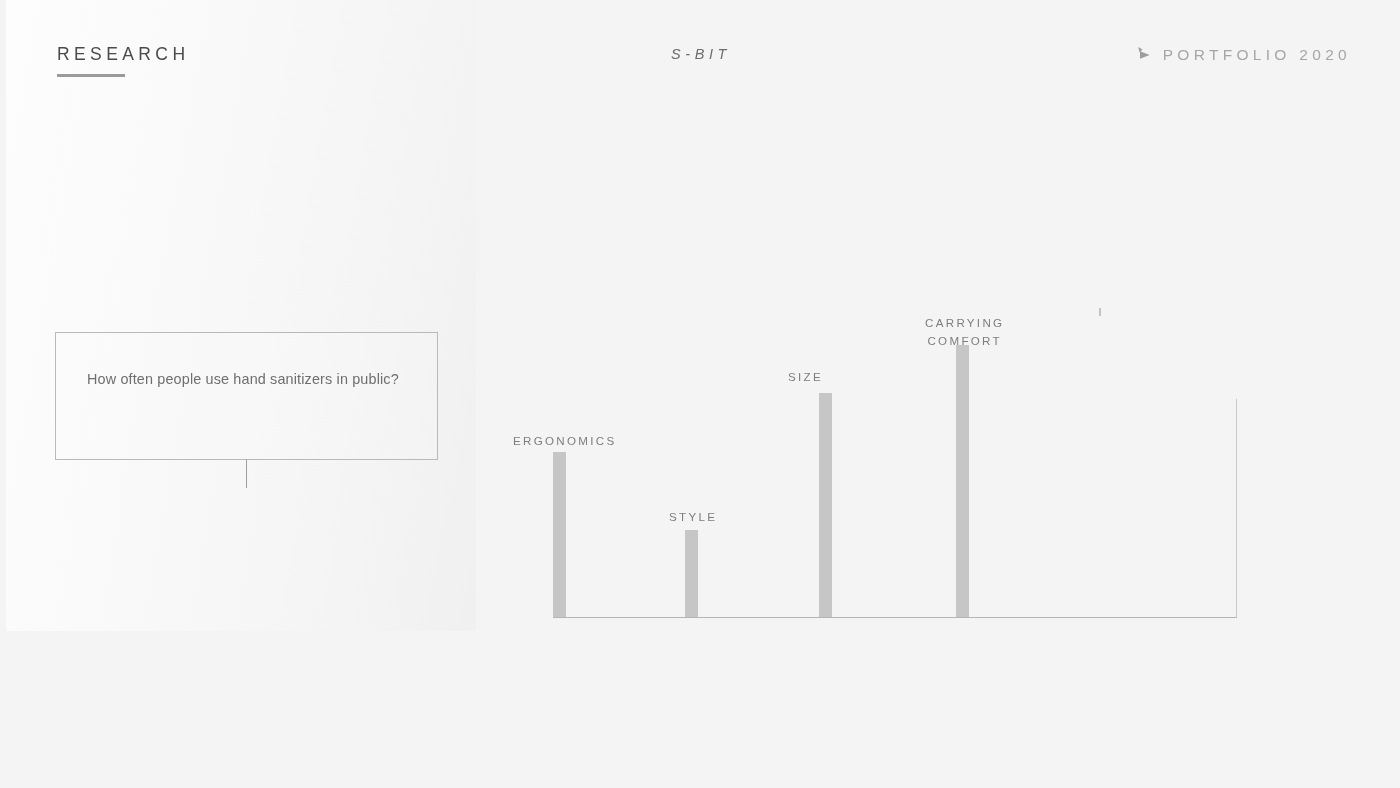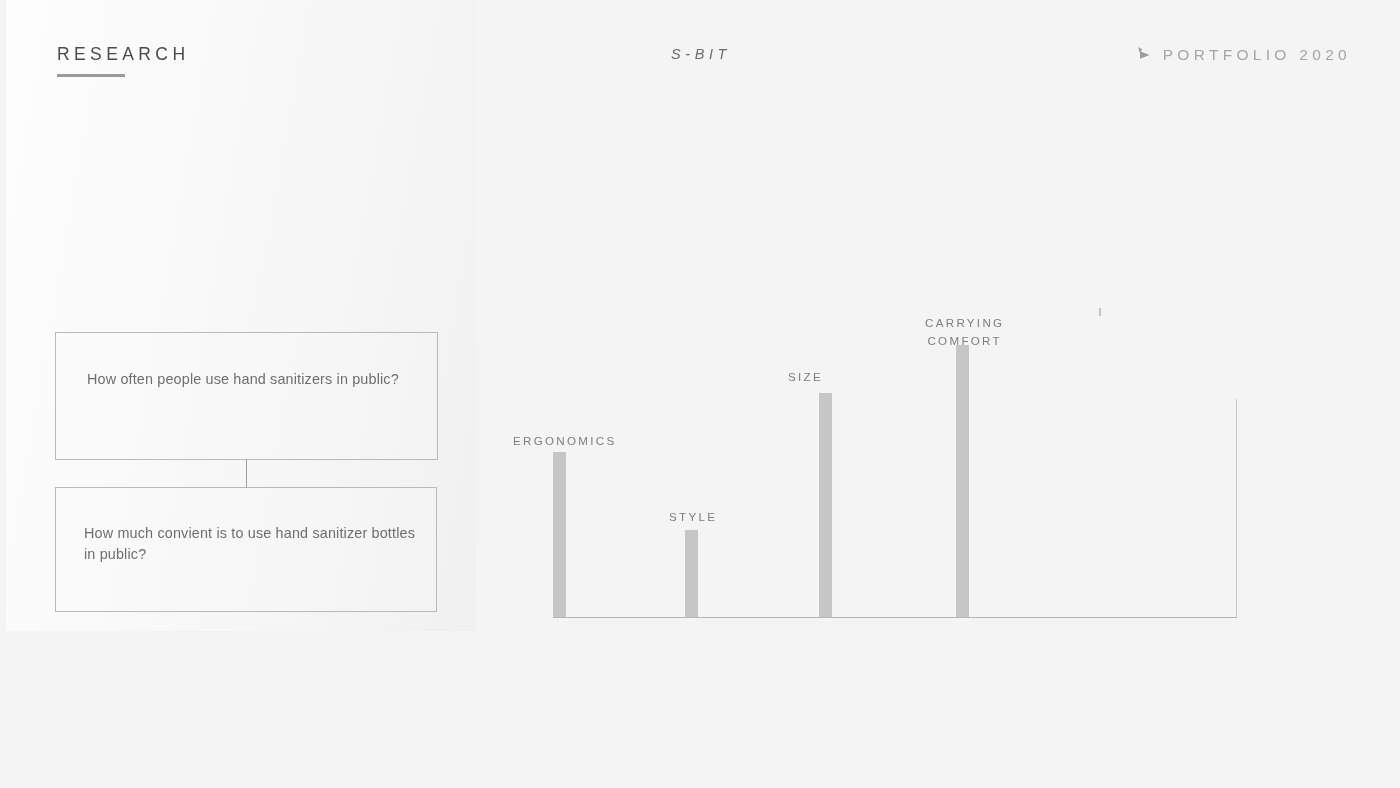--- a/index.html
+++ b/index.html
@@ -137,23 +137,20 @@
     <div id="research-title">RESEARCH</div>
     <div id="research-underline"></div>
 
 
     <div class="q-box" id="q-box-1">
       <div class="q-text">How often people use hand sanitizers in public?</div>
     </div>
 
     <div id="q-connector"></div>
 
-    <div class="q-box" id="q-box-2">
-      <div class="q-text">How much convient is to use hand sanitizer bottles in public?</div>
-    </div>
   </div>
 
   <div id="slide-label">S-BIT</div>
 
   <div id="portfolio-mark">
     <svg id="logo-icon" viewBox="0 0 22 22">
       <path d="M3.2 3.0 L7.4 5.4 L4.6 8.4 Z" fill="#9d9d9d"></path>
       <path d="M5.0 7.2 L14.6 11.0 L5.0 14.8 Z" fill="#9d9d9d"></path>
     </svg>
     <span id="portfolio-text">PORTFOLIO 2020</span>

